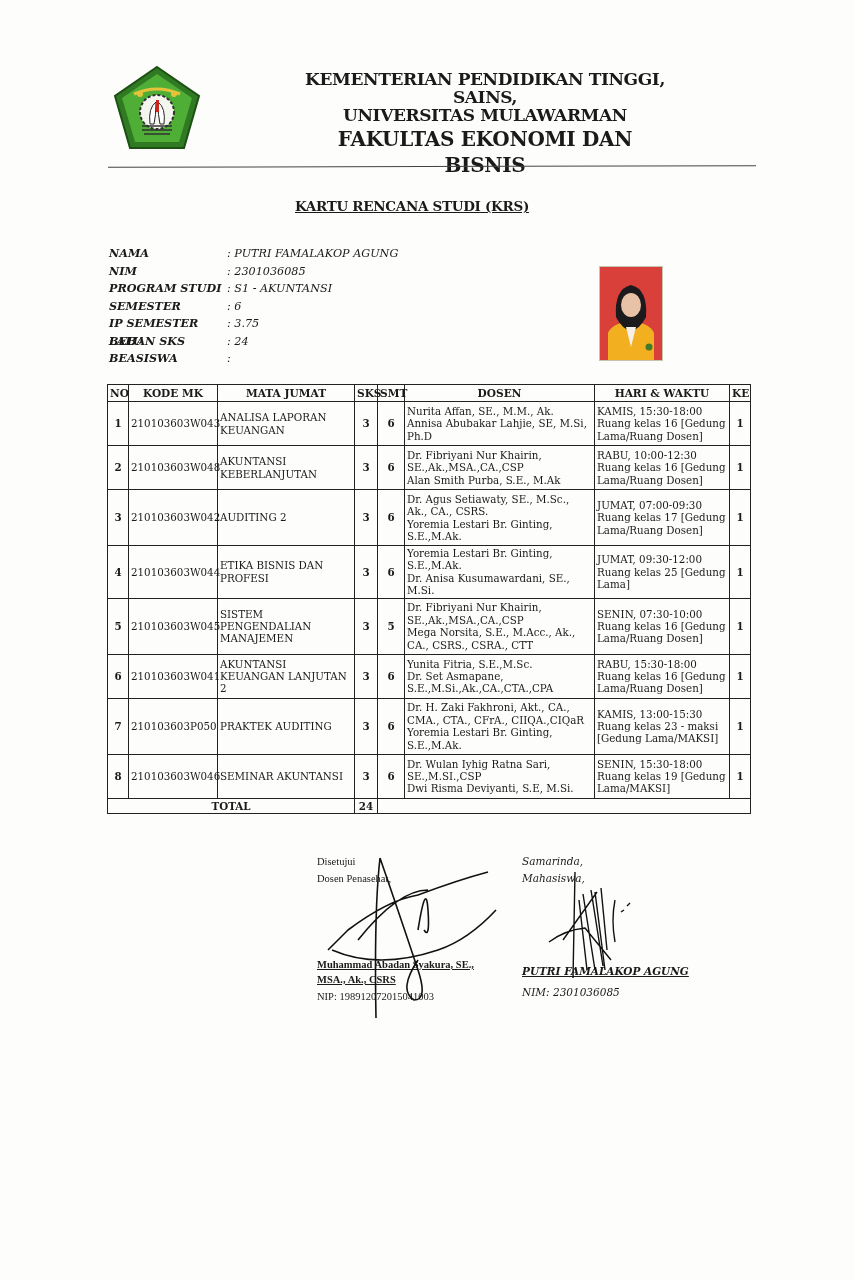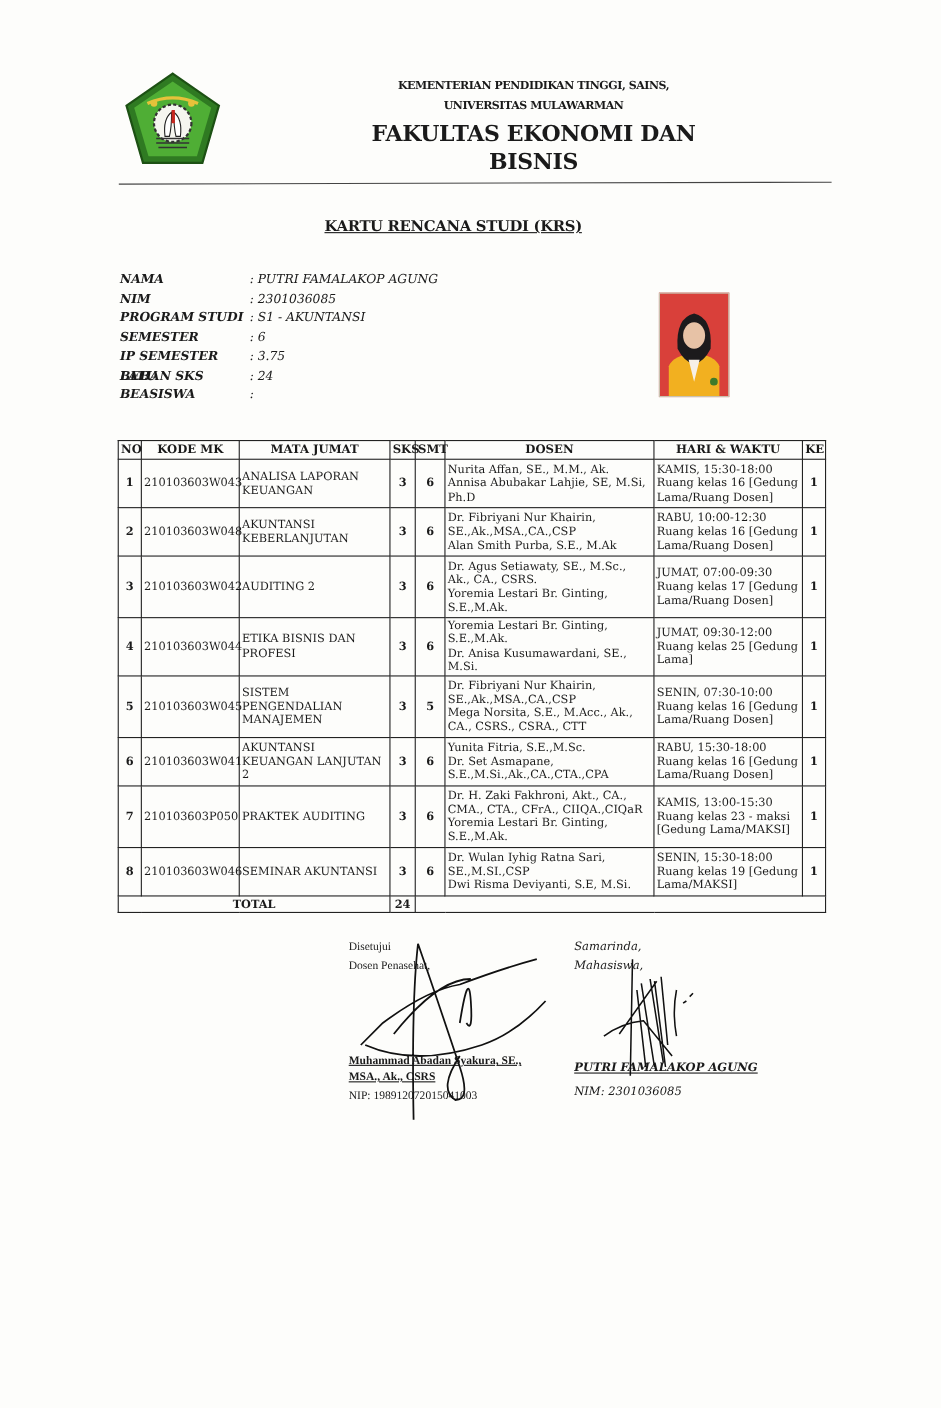--- a/index.html
+++ b/index.html
@@ -2,30 +2,30 @@
 <html><head>
 <meta charset="utf-8">
 <style>
   html, body { margin:0; padding:0; }
   body {
     width:855px; height:1280px; background:#fdfdfb; position:relative; overflow:hidden;
     font-family:"DejaVu Serif","Liberation Serif",serif; color:#1a1a1a;
   }
   .logo { position:absolute; left:112px; top:64px; width:90px; height:88px; }
   .header { position:absolute; left:300px; top:70px; width:370px; text-align:center; font-weight:bold; }
-  .header .l1 { font-size:10px; line-height:18px; letter-spacing:-0.4px; }
+  .header .l1 { font-size:17px; line-height:18px; letter-spacing:-0.4px; }
   .header .l4 { font-size:20px; line-height:26px; margin-top:2px; letter-spacing:-0.3px; }
   .rule { position:absolute; left:108px; top:166px; width:648px; height:1px; background:#444; transform:rotate(-0.15deg); }
   .title { position:absolute; left:0; width:824px; top:198px; text-align:center; font-weight:bold; font-size:13.5px; text-decoration:underline; letter-spacing:-0.3px; }
   .info { position:absolute; left:109px; top:245px; font-size:11.2px; font-weight:bold;font-style:italic; }
   .info .row { height:17.5px; line-height:17.5px; display:flex; }
   .info .lbl { width:118px; }
   .info .val { font-weight:normal; }
   .photo { position:absolute; left:599px; top:266px; width:62px; height:93px; background:#d9403a; overflow:hidden; border:1px solid #c8c2b0; }
-  table.krs { position:absolute; left:107px; top:400px; border-collapse:collapse; font-size:10.3px; line-height:12.4px; width:643px; table-layout:fixed; }
+  table.krs { position:absolute; left:107px; top:384px; border-collapse:collapse; font-size:10.3px; line-height:12.4px; width:643px; table-layout:fixed; }
   table.krs td, table.krs th { border:1.3px solid #222; padding:1px 2px; vertical-align:middle; }
   table.krs th { font-weight:bold; font-size:10.6px; height:14px; }
   .c { text-align:center; }
   .b { font-weight:bold; }
   .sig { position:absolute; font-size:10.5px; line-height:17px; }
   .sig .name { text-decoration:underline; font-weight:bold; line-height:13px; }
   svg.scrawl { position:absolute; }
 </style>
 </head>
 <body>

